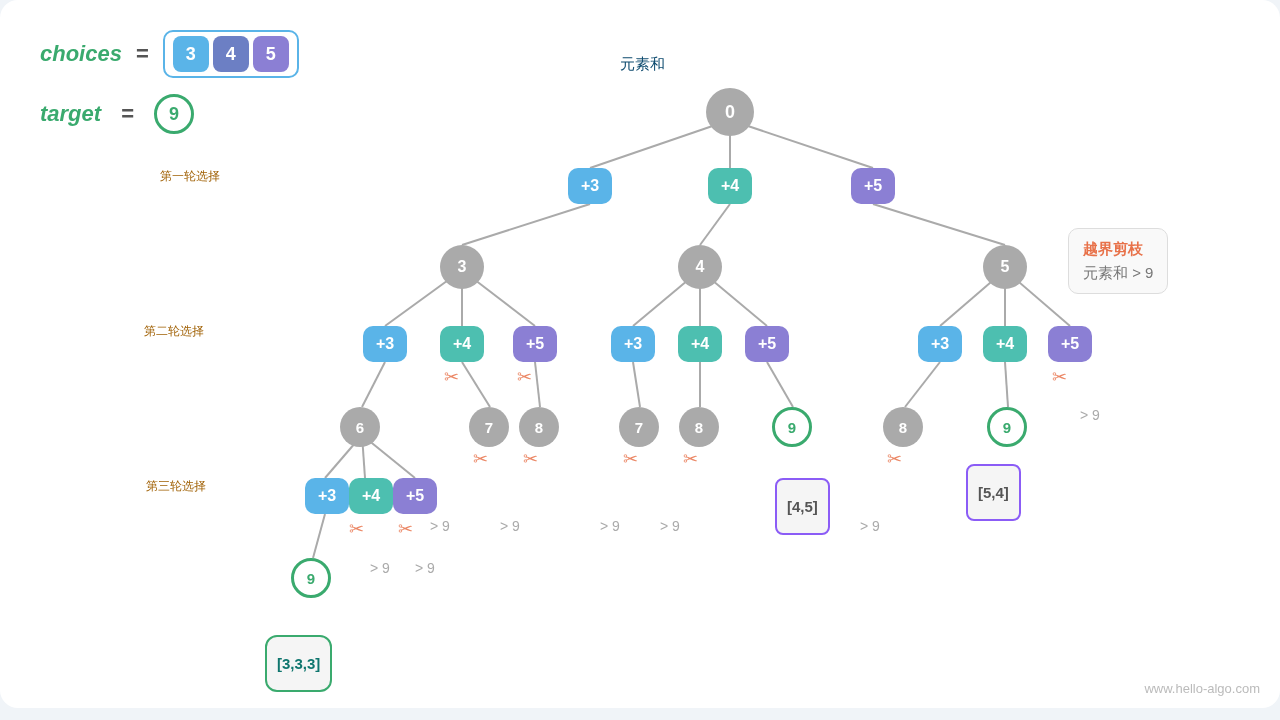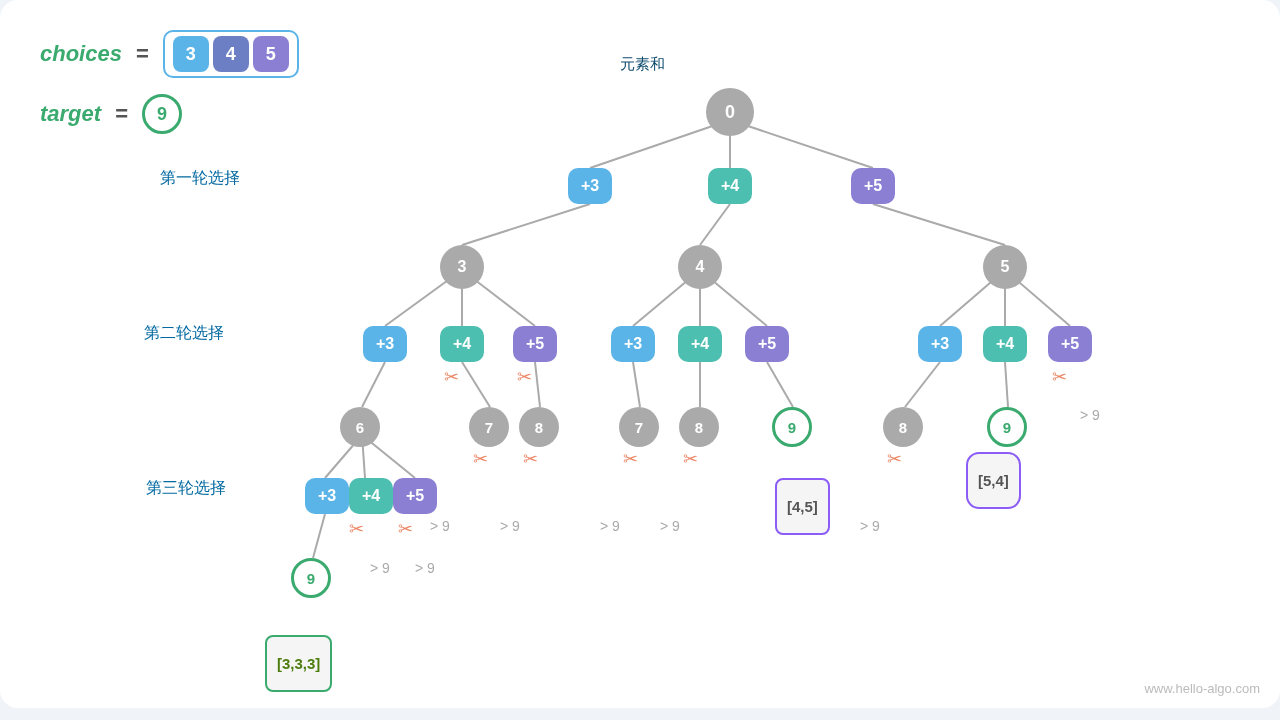--- a/index.html
+++ b/index.html
@@ -61,21 +61,21 @@
       font-size: 18px;
       font-weight: bold;
       color: white;
     }
     .choice-3 { background: #5ab4e8; }
     .choice-4 { background: #6c7fc4; }
     .choice-5 { background: #8b7fd4; }
     .target-row {
       display: flex;
       align-items: center;
-      gap: 10px;
+      gap: 16px;
       text-align: right;
     }
     .target-label {
       font-size: 22px;
       font-weight: bold;
       color: #3aaa6e;
       font-style: italic;
     }
     .target-circle {
       width: 40px;
@@ -134,37 +134,38 @@
       color: white;
       width: 44px;
       height: 36px;
     }
     .btn-blue { background: #5ab4e8; }
     .btn-teal { background: #4dbfb0; }
     .btn-purple { background: #8b7fd4; }
     
     .round-label {
       position: absolute;
-      font-size: 16px;
-      color: #0369a1;
+      font-size: 12px;
+      color: #a16207;
     }
     
     .result-box {
       position: absolute;
       border: 2px solid #8b5cf6;
       border-radius: 8px;
       background: #f5f5f5;
       padding: 18px 10px;
       font-size: 15px;
       font-weight: bold;
       color: #555;
     }
     .result-box-green {
       border-color: #3aaa6e;
-      color: #4d7c0f;
+      color: #0f766e;
+      border-radius: 12px;
     }
     
     .prune-box {
       position: absolute;
       background: #f9f9f9;
       border: 1.5px solid #ddd;
       border-radius: 10px;
       padding: 8px 14px;
       font-size: 15px;
       line-height: 1.6;
@@ -333,18 +334,22 @@
   <div class="gt9-text" style="left:370px;top:560px;">&gt; 9</div>
   <div class="gt9-text" style="left:415px;top:560px;">&gt; 9</div>
   <div class="gt9-text" style="left:500px;top:518px;">&gt; 9</div>
   <div class="gt9-text" style="left:600px;top:518px;">&gt; 9</div>
   <div class="gt9-text" style="left:660px;top:518px;">&gt; 9</div>
   <div class="gt9-text" style="left:860px;top:518px;">&gt; 9</div>
   <div class="gt9-text" style="left:1080px;top:407px;">&gt; 9</div>
 
   <div class="result-box result-box-green" style="left:265px;top:635px;">[3,3,3]</div>
   <div class="result-box" style="left:775px;top:478px;">[4,5]</div>
-  <div class="result-box" style="left:966px;top:452px;border-radius:13px;">[5,4]</div>
-
+  <div class="result-box" style="left:966px;top:464px;">[5,4]</div>
+
+  <div class="prune-box" style="left:1068px;top:228px;">
+    <div class="prune-title">越界剪枝</div>
+    <div class="prune-sub">元素和 &gt; 9</div>
+  </div>
 
   <div class="watermark">www.hello-algo.com</div>
 
 </div>
 
 </body></html>

